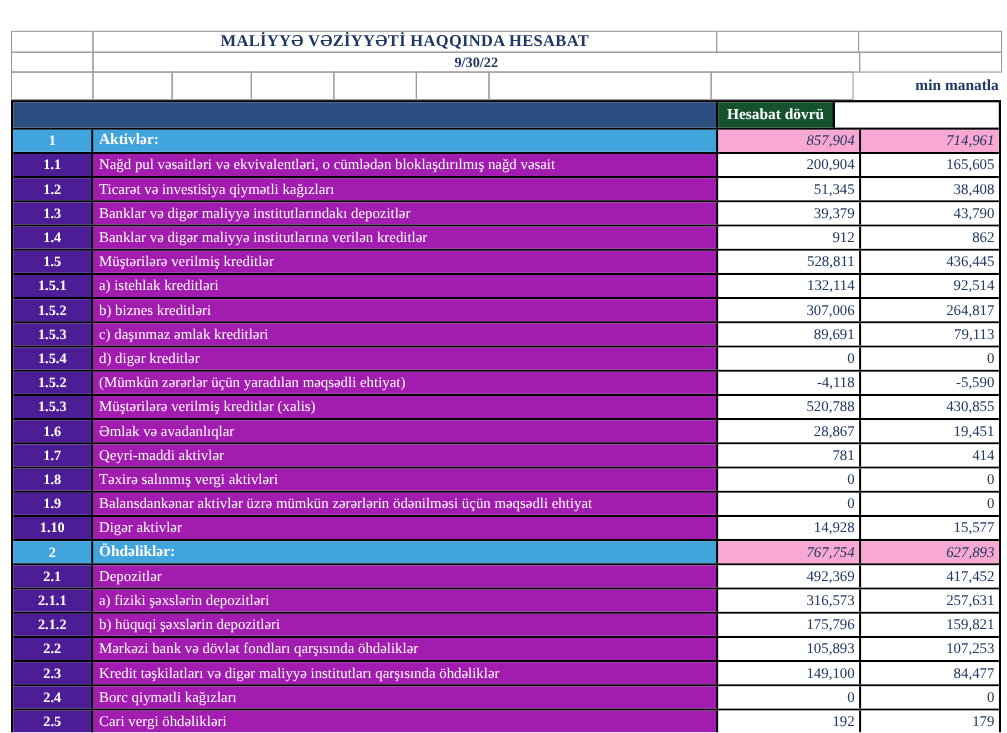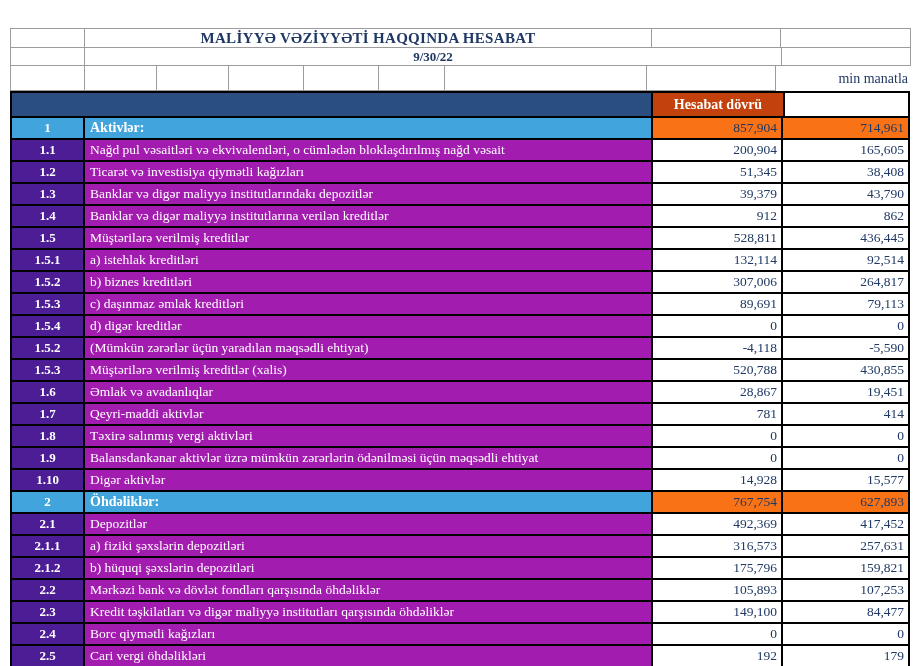--- a/index.html
+++ b/index.html
@@ -16,46 +16,46 @@
     margin-right:-1px; margin-bottom:-1px;
     display:flex; align-items:center; justify-content:center;
     color:#1F3864; overflow:hidden; white-space:nowrap;
   }
   .tc.noborder { border-color:transparent; }
   .rowA .tc { height:20px; }
   .rowB .tc { height:19px; }
   .rowC .tc { height:26px; }
   .title-cell { font-weight:bold; font-size:15px; letter-spacing:.3px; }
   .date-cell  { font-weight:bold; font-size:13px; }
-  .unit-cell  { font-weight:normal; font-size:14px; justify-content:flex-end; align-items:flex-end; padding:0 2px 3px 0; }
+  .unit-cell  { font-weight:bold; font-size:14px; justify-content:flex-end; align-items:flex-end; padding:0 2px 3px 0; }
 
   
   .tbody { width:900px; box-sizing:border-box; border:2px solid #000; margin-top:1px; }
   .hrow { display:flex; height:23px; border-bottom:2px solid #000; }
   .hcell {
     box-sizing:border-box; display:flex; align-items:center; justify-content:center;
     color:#fff; font-weight:bold; font-size:14px; border-right:2px solid #000;
     white-space:nowrap; overflow:hidden;
   }
   .hcell.dark  { background:#2B4E80; width:641px; }
-  .hcell.blue  { background:#c2410c; width:132px; }
+  .hcell.blue  { background:#14532d; width:106px; }
   .hcell.blue.last { flex:1; border-right:none;margin-top:36px; }
 
   .trow { display:flex; height:22px; border-bottom:2px solid #000; box-sizing:border-box; }
   .trow .c {
     box-sizing:border-box; border-right:2px solid #000;
     display:flex; align-items:center; overflow:hidden; white-space:nowrap;
   }
   .c.no    { width:73px;  background:#4c1d95; color:#fff; font-weight:bold; font-size:13px; justify-content:center; }
   .c.label { width:568px; background:#a21caf; color:#fff; font-size:13.5px; padding-left:5px; }
   .c.num   { width:130px; background:#fff; color:#1F3864; font-size:13.5px; justify-content:flex-end; padding-right:4px; }
   .c.num.last { flex:1; border-right:none; }
   .trow.section .c.no, .trow.section .c.label { background:#41A4DC; }
   .trow.section .c.label { font-weight:bold; font-size:14px; }
-  .trow.section .c.num { background:#f97316; }
+  .trow.section .c.num { background:#f9a8d4;font-style:italic; }
 </style>
 </head>
 <body>
 
 <div class="sheet">
   <div class="tbl">
 
     <div class="toprow rowA">
       <div class="tc" style="width:75px"></div>
       <div class="tc title-cell" style="width:568px">MALİYYƏ VƏZİYYƏTİ HAQQINDA HESABAT</div>

